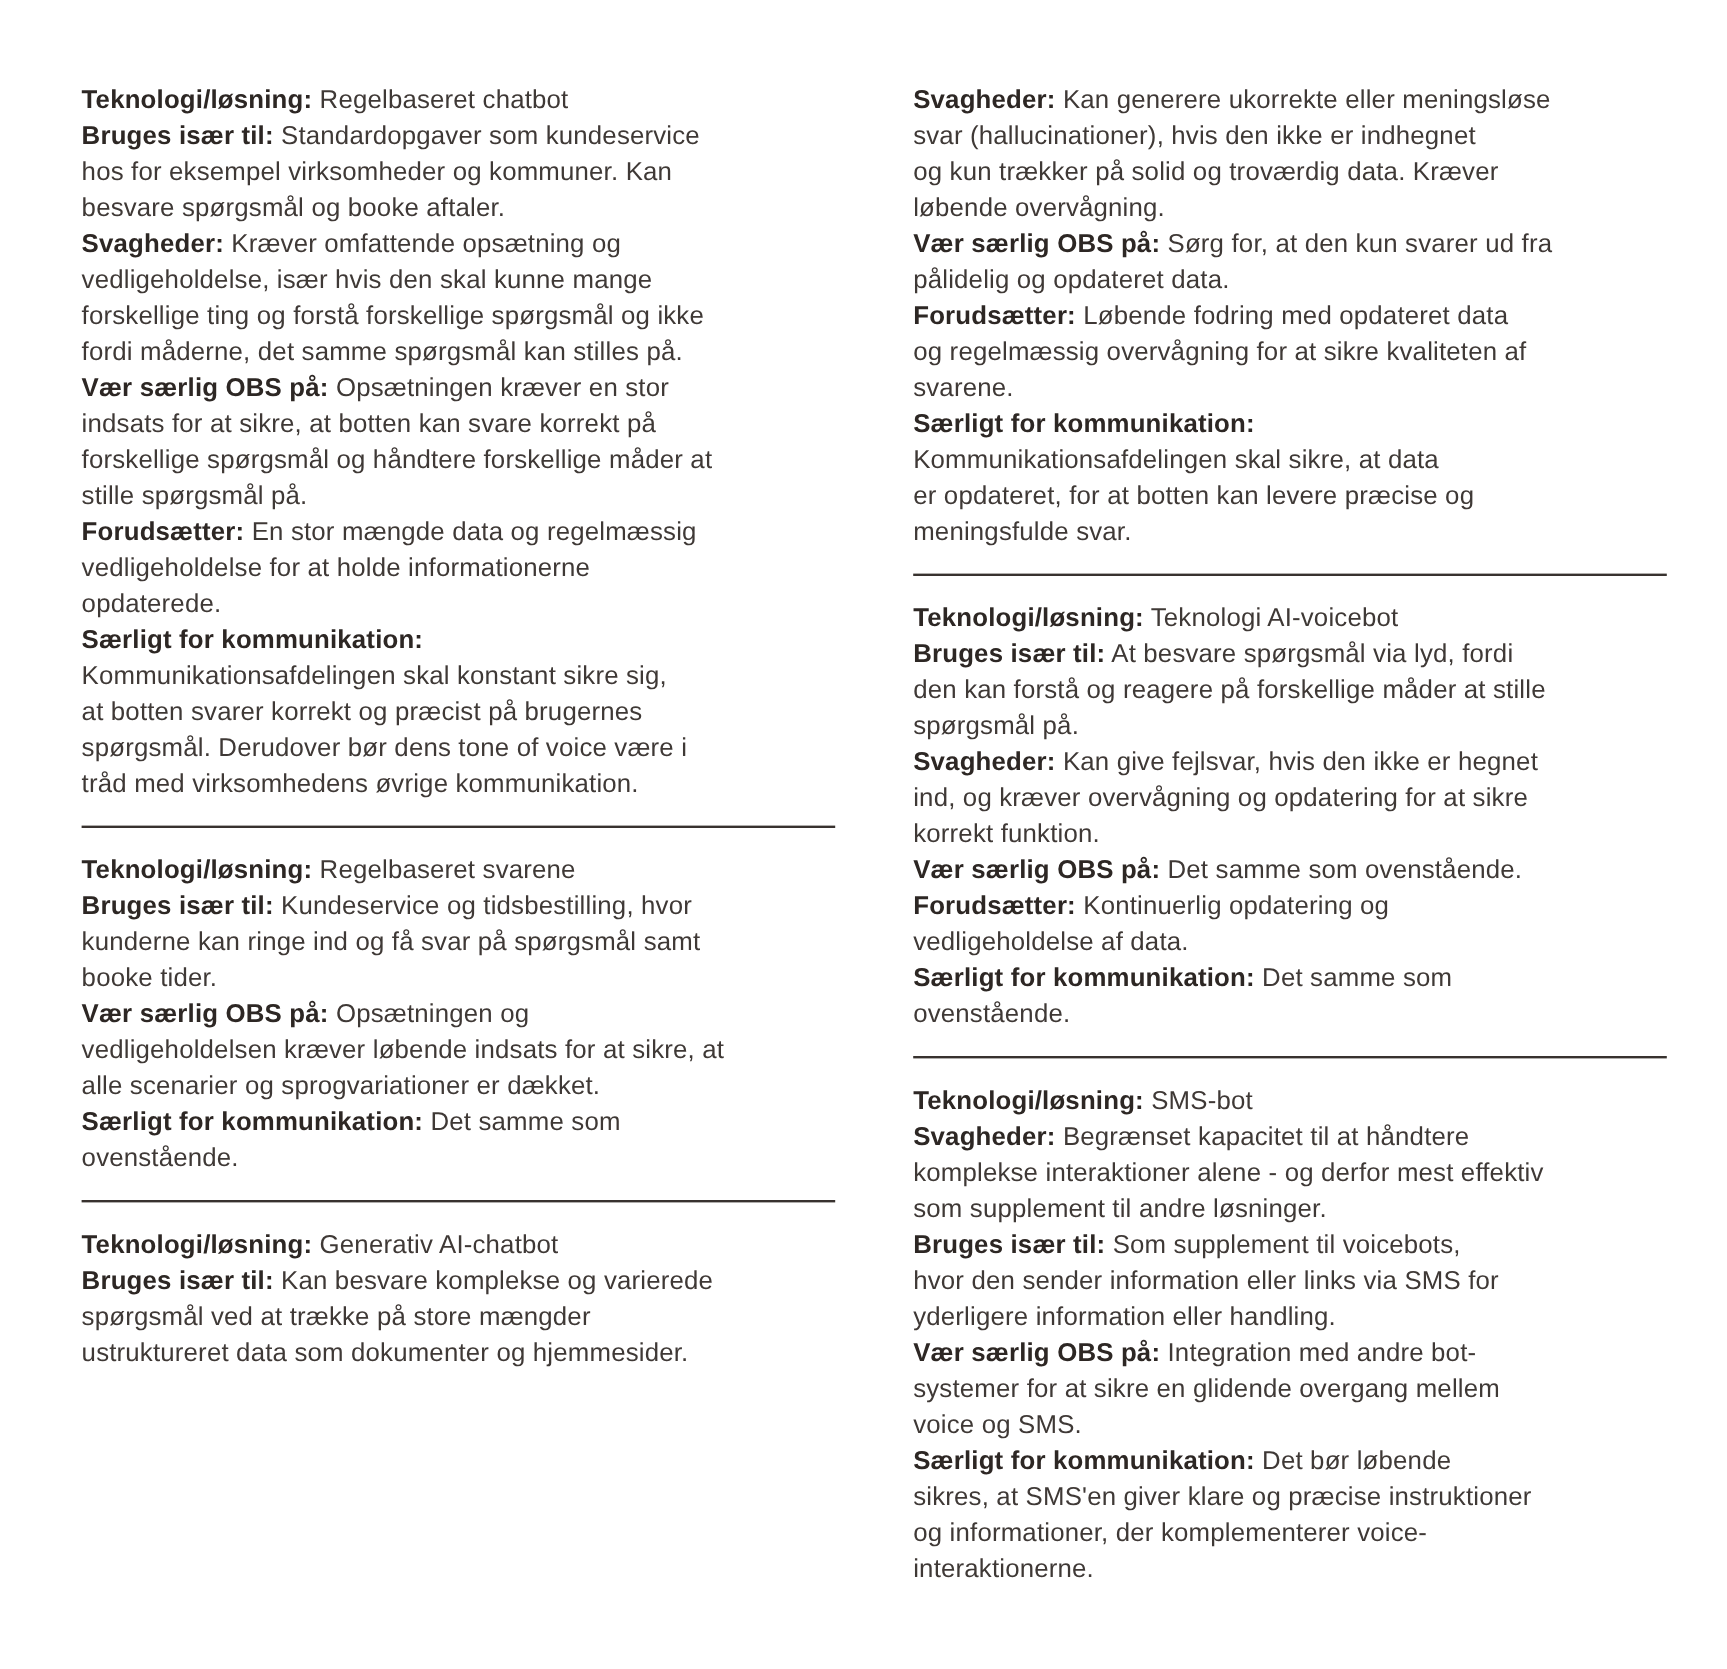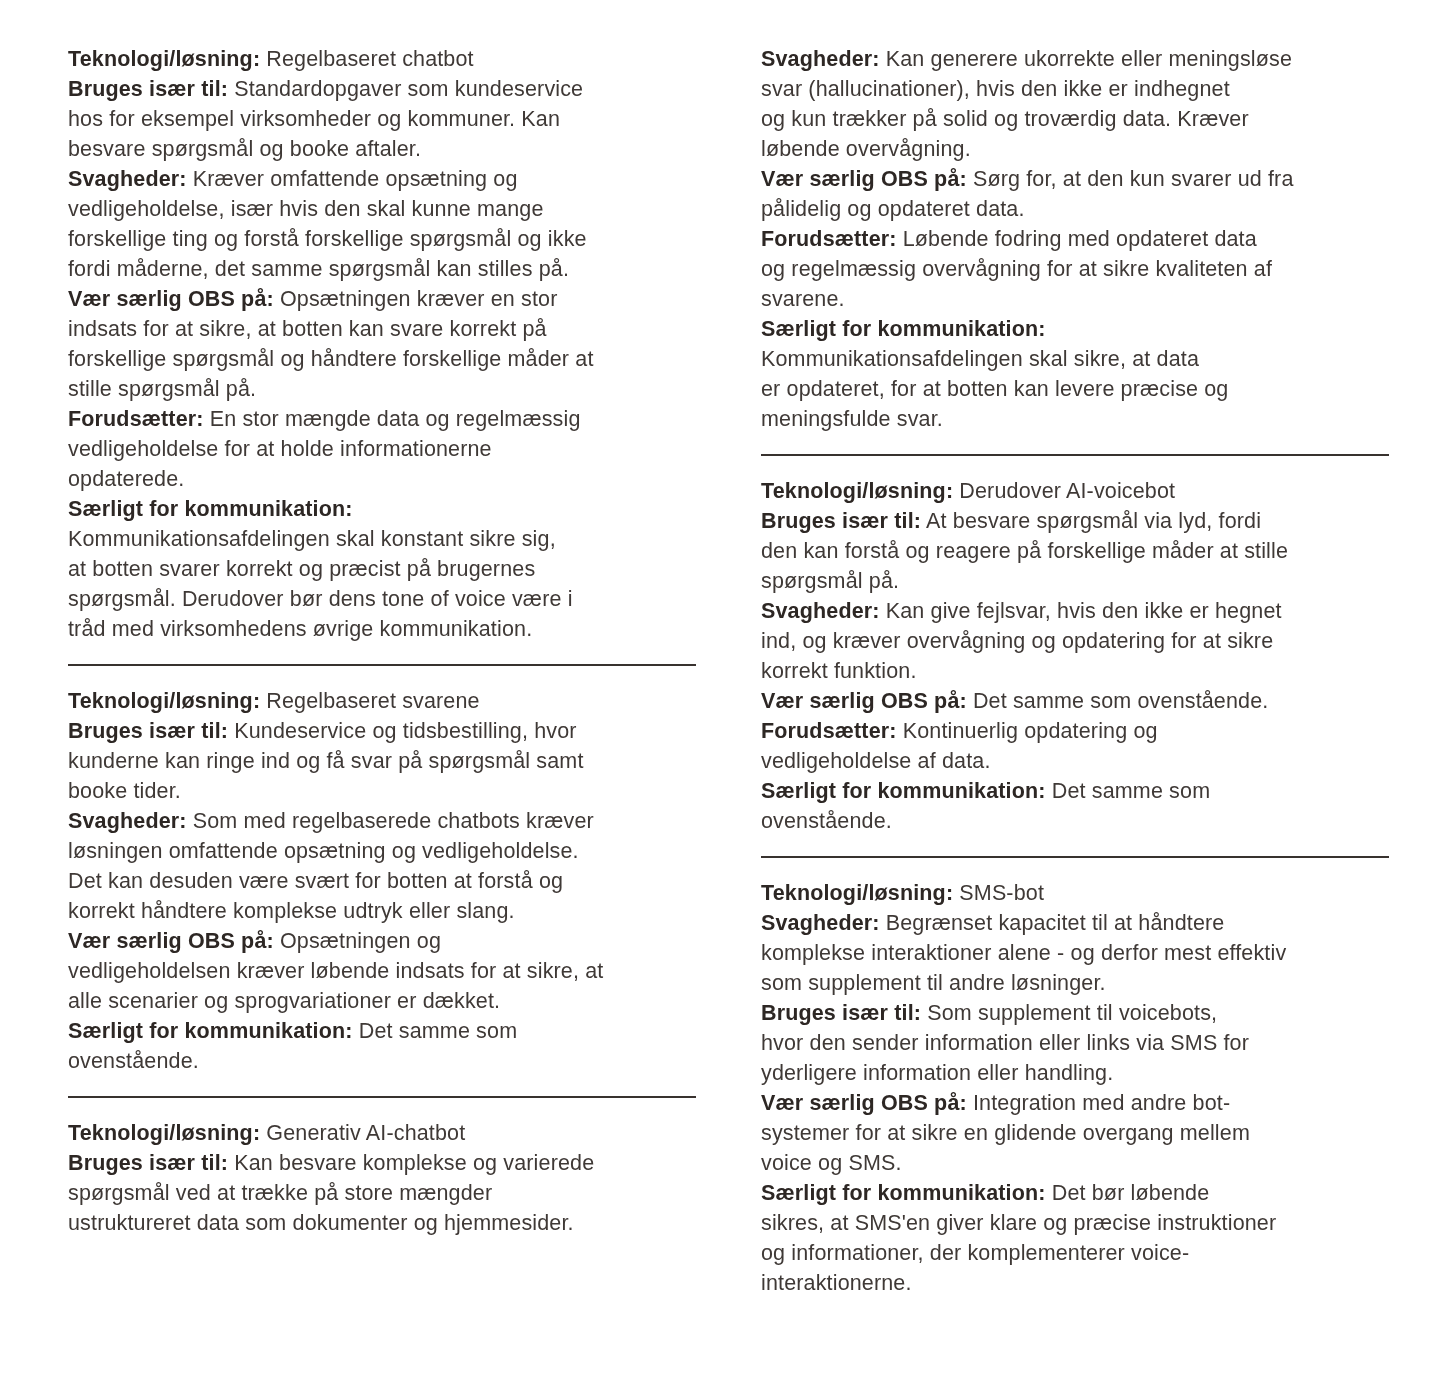--- a/index.html
+++ b/index.html
@@ -9,21 +9,21 @@
   }
   body {
     width: 1439px;
     height: 1391px;
     font-family: "Liberation Sans", sans-serif;
     color: #3f3936;
     overflow: hidden;
   }
   .doc {
     display: flex;
-    padding: 44px 0 0 68px;
+    padding: 68px 0 0 68px;
     gap: 45px;
     box-sizing: border-box;
   }
   .col {
     width: 648px;
     flex: 0 0 648px;
   }
   .section { display: block; }
   .section p {
     margin: 0;
@@ -69,24 +69,20 @@
 at botten svarer korrekt og præcist på brugernes
 spørgsmål. Derudover bør dens tone of voice være i
 tråd med virksomhedens øvrige kommunikation.</span></p>
       </div>
       <hr class="divider" style="border-top-color: rgb(56, 50, 47);">
       <div class="section">
         <p><b style="color: rgb(45, 39, 36);">Teknologi/løsning:</b><span> Regelbaseret svarene</span></p>
         <p><b style="color: rgb(45, 39, 36);">Bruges især til:</b><span> Kundeservice og tidsbestilling, hvor
 kunderne kan ringe ind og få svar på spørgsmål samt
 booke tider.</span></p>
-        <p><b style="color: rgb(45, 39, 36);">Svagheder:</b><span> Som med regelbaserede chatbots kræver
-løsningen omfattende opsætning og vedligeholdelse.
-Det kan desuden være svært for botten at forstå og
-korrekt håndtere komplekse udtryk eller slang.</span></p>
         <p><b style="color: rgb(45, 39, 36);">Vær særlig OBS på:</b><span> Opsætningen og
 vedligeholdelsen kræver løbende indsats for at sikre, at
 alle scenarier og sprogvariationer er dækket.</span></p>
         <p><b style="color: rgb(45, 39, 36);">Særligt for kommunikation:</b><span> Det samme som
 ovenstående.</span></p>
       </div>
       <hr class="divider" style="border-top-color: rgb(56, 50, 47);">
       <div class="section">
         <p><b style="color: rgb(45, 39, 36);">Teknologi/løsning:</b><span> Generativ AI-chatbot</span></p>
         <p><b style="color: rgb(45, 39, 36);">Bruges især til:</b><span> Kan besvare komplekse og varierede
@@ -105,21 +101,21 @@
         <p><b style="color: rgb(45, 39, 36);">Forudsætter:</b><span> Løbende fodring med opdateret data
 og regelmæssig overvågning for at sikre kvaliteten af
 svarene.</span></p>
         <p><b style="color: rgb(45, 39, 36);">Særligt for kommunikation:</b></p>
         <p><span>Kommunikationsafdelingen skal sikre, at data
 er opdateret, for at botten kan levere præcise og
 meningsfulde svar.</span></p>
       </div>
       <hr class="divider" style="border-top-color: rgb(56, 50, 47);">
       <div class="section">
-        <p><b style="color: rgb(45, 39, 36);">Teknologi/løsning:</b><span> Derudover AI-voicebot</span></p>
+        <p><b style="color: rgb(45, 39, 36);">Teknologi/løsning:</b><span> Teknologi AI-voicebot</span></p>
         <p><b style="color: rgb(45, 39, 36);">Bruges især til:</b><span> At besvare spørgsmål via lyd, fordi
 den kan forstå og reagere på forskellige måder at stille
 spørgsmål på.</span></p>
         <p><b style="color: rgb(45, 39, 36);">Svagheder:</b><span> Kan give fejlsvar, hvis den ikke er hegnet
 ind, og kræver overvågning og opdatering for at sikre
 korrekt funktion.</span></p>
         <p><b style="color: rgb(45, 39, 36);">Vær særlig OBS på:</b><span> Det samme som ovenstående.</span></p>
         <p><b style="color: rgb(45, 39, 36);">Forudsætter:</b><span> Kontinuerlig opdatering og
 vedligeholdelse af data.</span></p>
         <p><b style="color: rgb(45, 39, 36);">Særligt for kommunikation:</b><span> Det samme som

